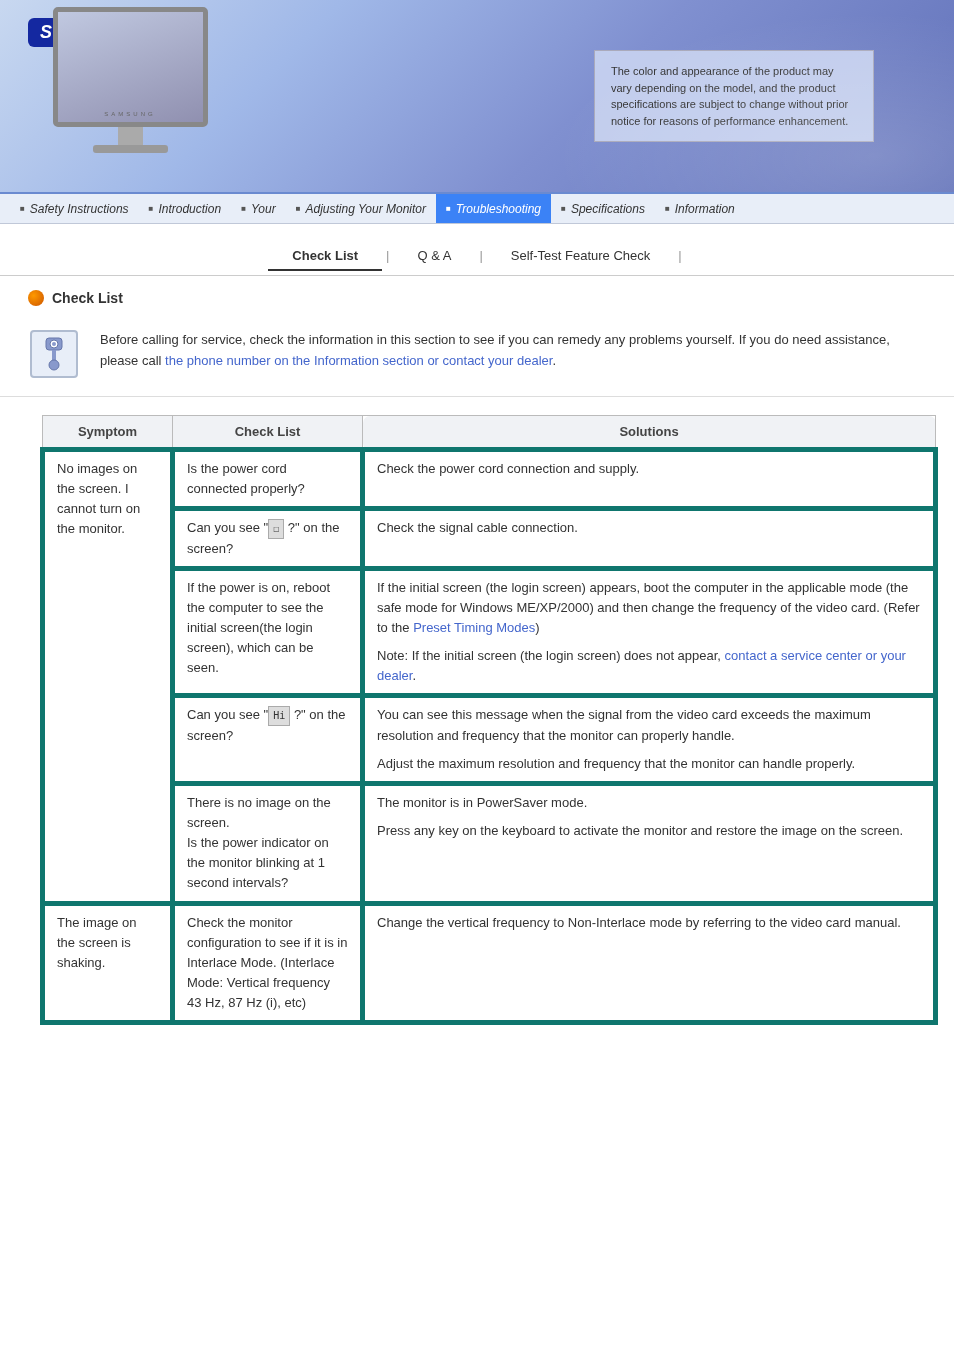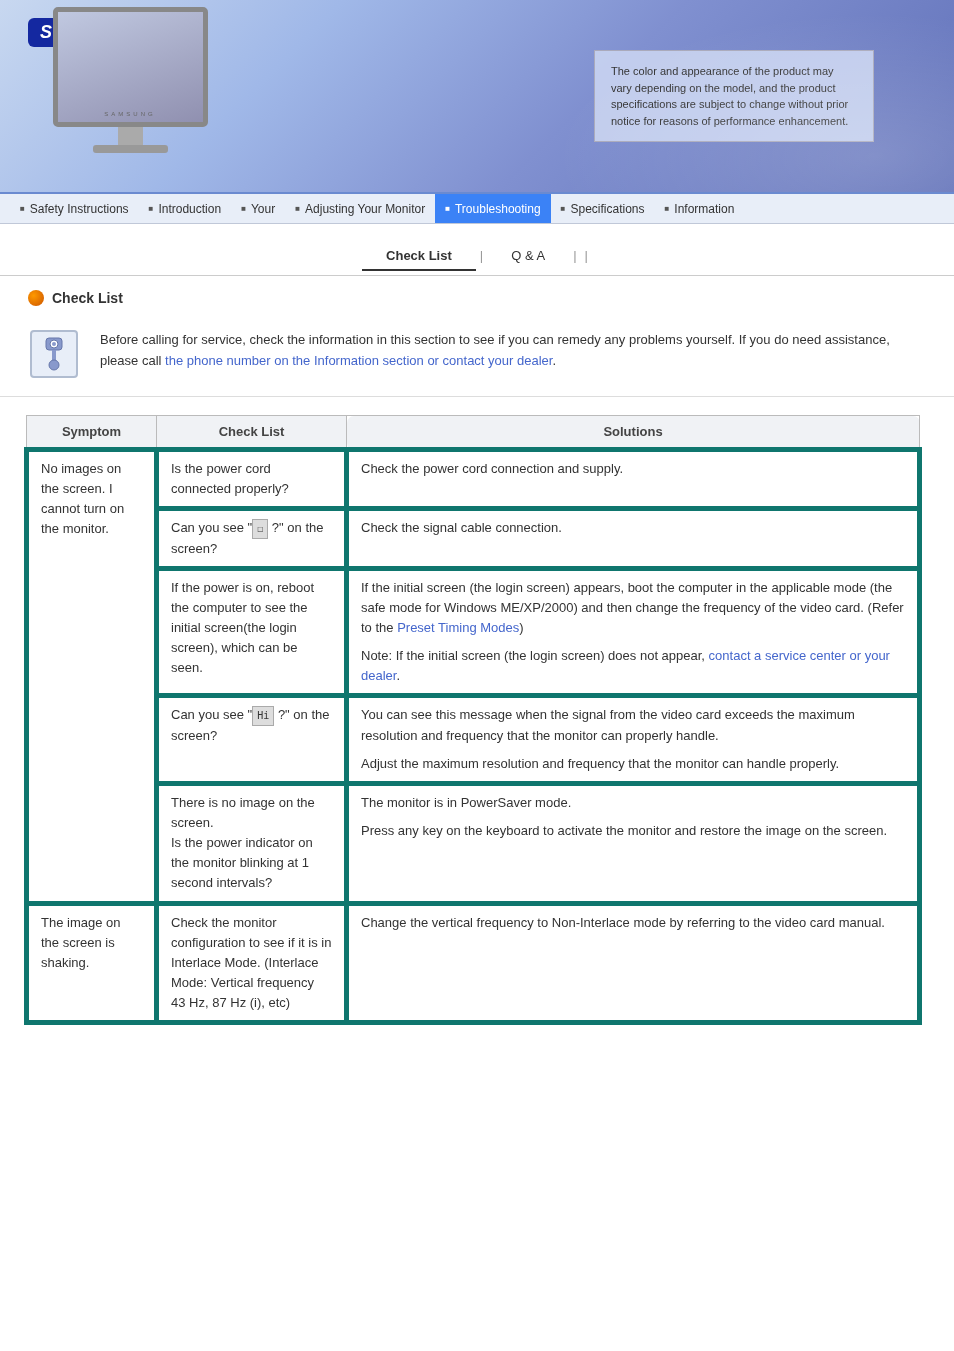--- a/index.html
+++ b/index.html
@@ -64,20 +64,21 @@
 
     
     .nav-bar {
       background: #e8eef8;
       border-top: 2px solid #6a8ad0;
       border-bottom: 1px solid #c0c8d8;
       display: flex;
       align-items: center;
       padding: 0 10px;
       height: 32px;
+      font-style: italic;
     }
     .nav-item {
       display: flex;
       align-items: center;
       padding: 0 10px;
       font-size: 12px;
       color: #333;
       cursor: pointer;
       height: 100%;
       white-space: nowrap;
@@ -166,21 +167,21 @@
       color: #333;
     }
     .intro-text a, .link-blue {
       color: #4466cc;
       text-decoration: none;
     }
 
     
     .checklist-table {
       width: calc(100% - 56px);
-      margin: 18px 24px;
+      margin: 18px 40px;
       border-collapse: collapse;
       border: 1px solid #bbb;
       font-size: 13px;
     }
     .checklist-table th {
       background: #f0f2f5;
       border: 1px solid #bbb;
       padding: 8px 12px;
       font-weight: bold;
       text-align: center;
@@ -247,20 +248,21 @@
   <div class="nav-item active">Troubleshooting</div>
   <div class="nav-item">Specifications</div>
   <div class="nav-item">Information</div>
 </div>
 
 <div class="tabs-row">
   <div class="tab-item active">Check List</div>
   <span class="tab-separator">|</span>
   <div class="tab-item">Q &amp; A</div>
   <span class="tab-separator">|</span>
+  <div class="tab-item">Self-Test Feature Check</div>
   <span class="tab-separator">|</span>
 </div>
 
 <div class="section-title-row">
   <div class="section-icon"></div>
   <span class="section-title">Check List</span>
 </div>
 
 <div class="intro-box">
   <div class="intro-icon">

